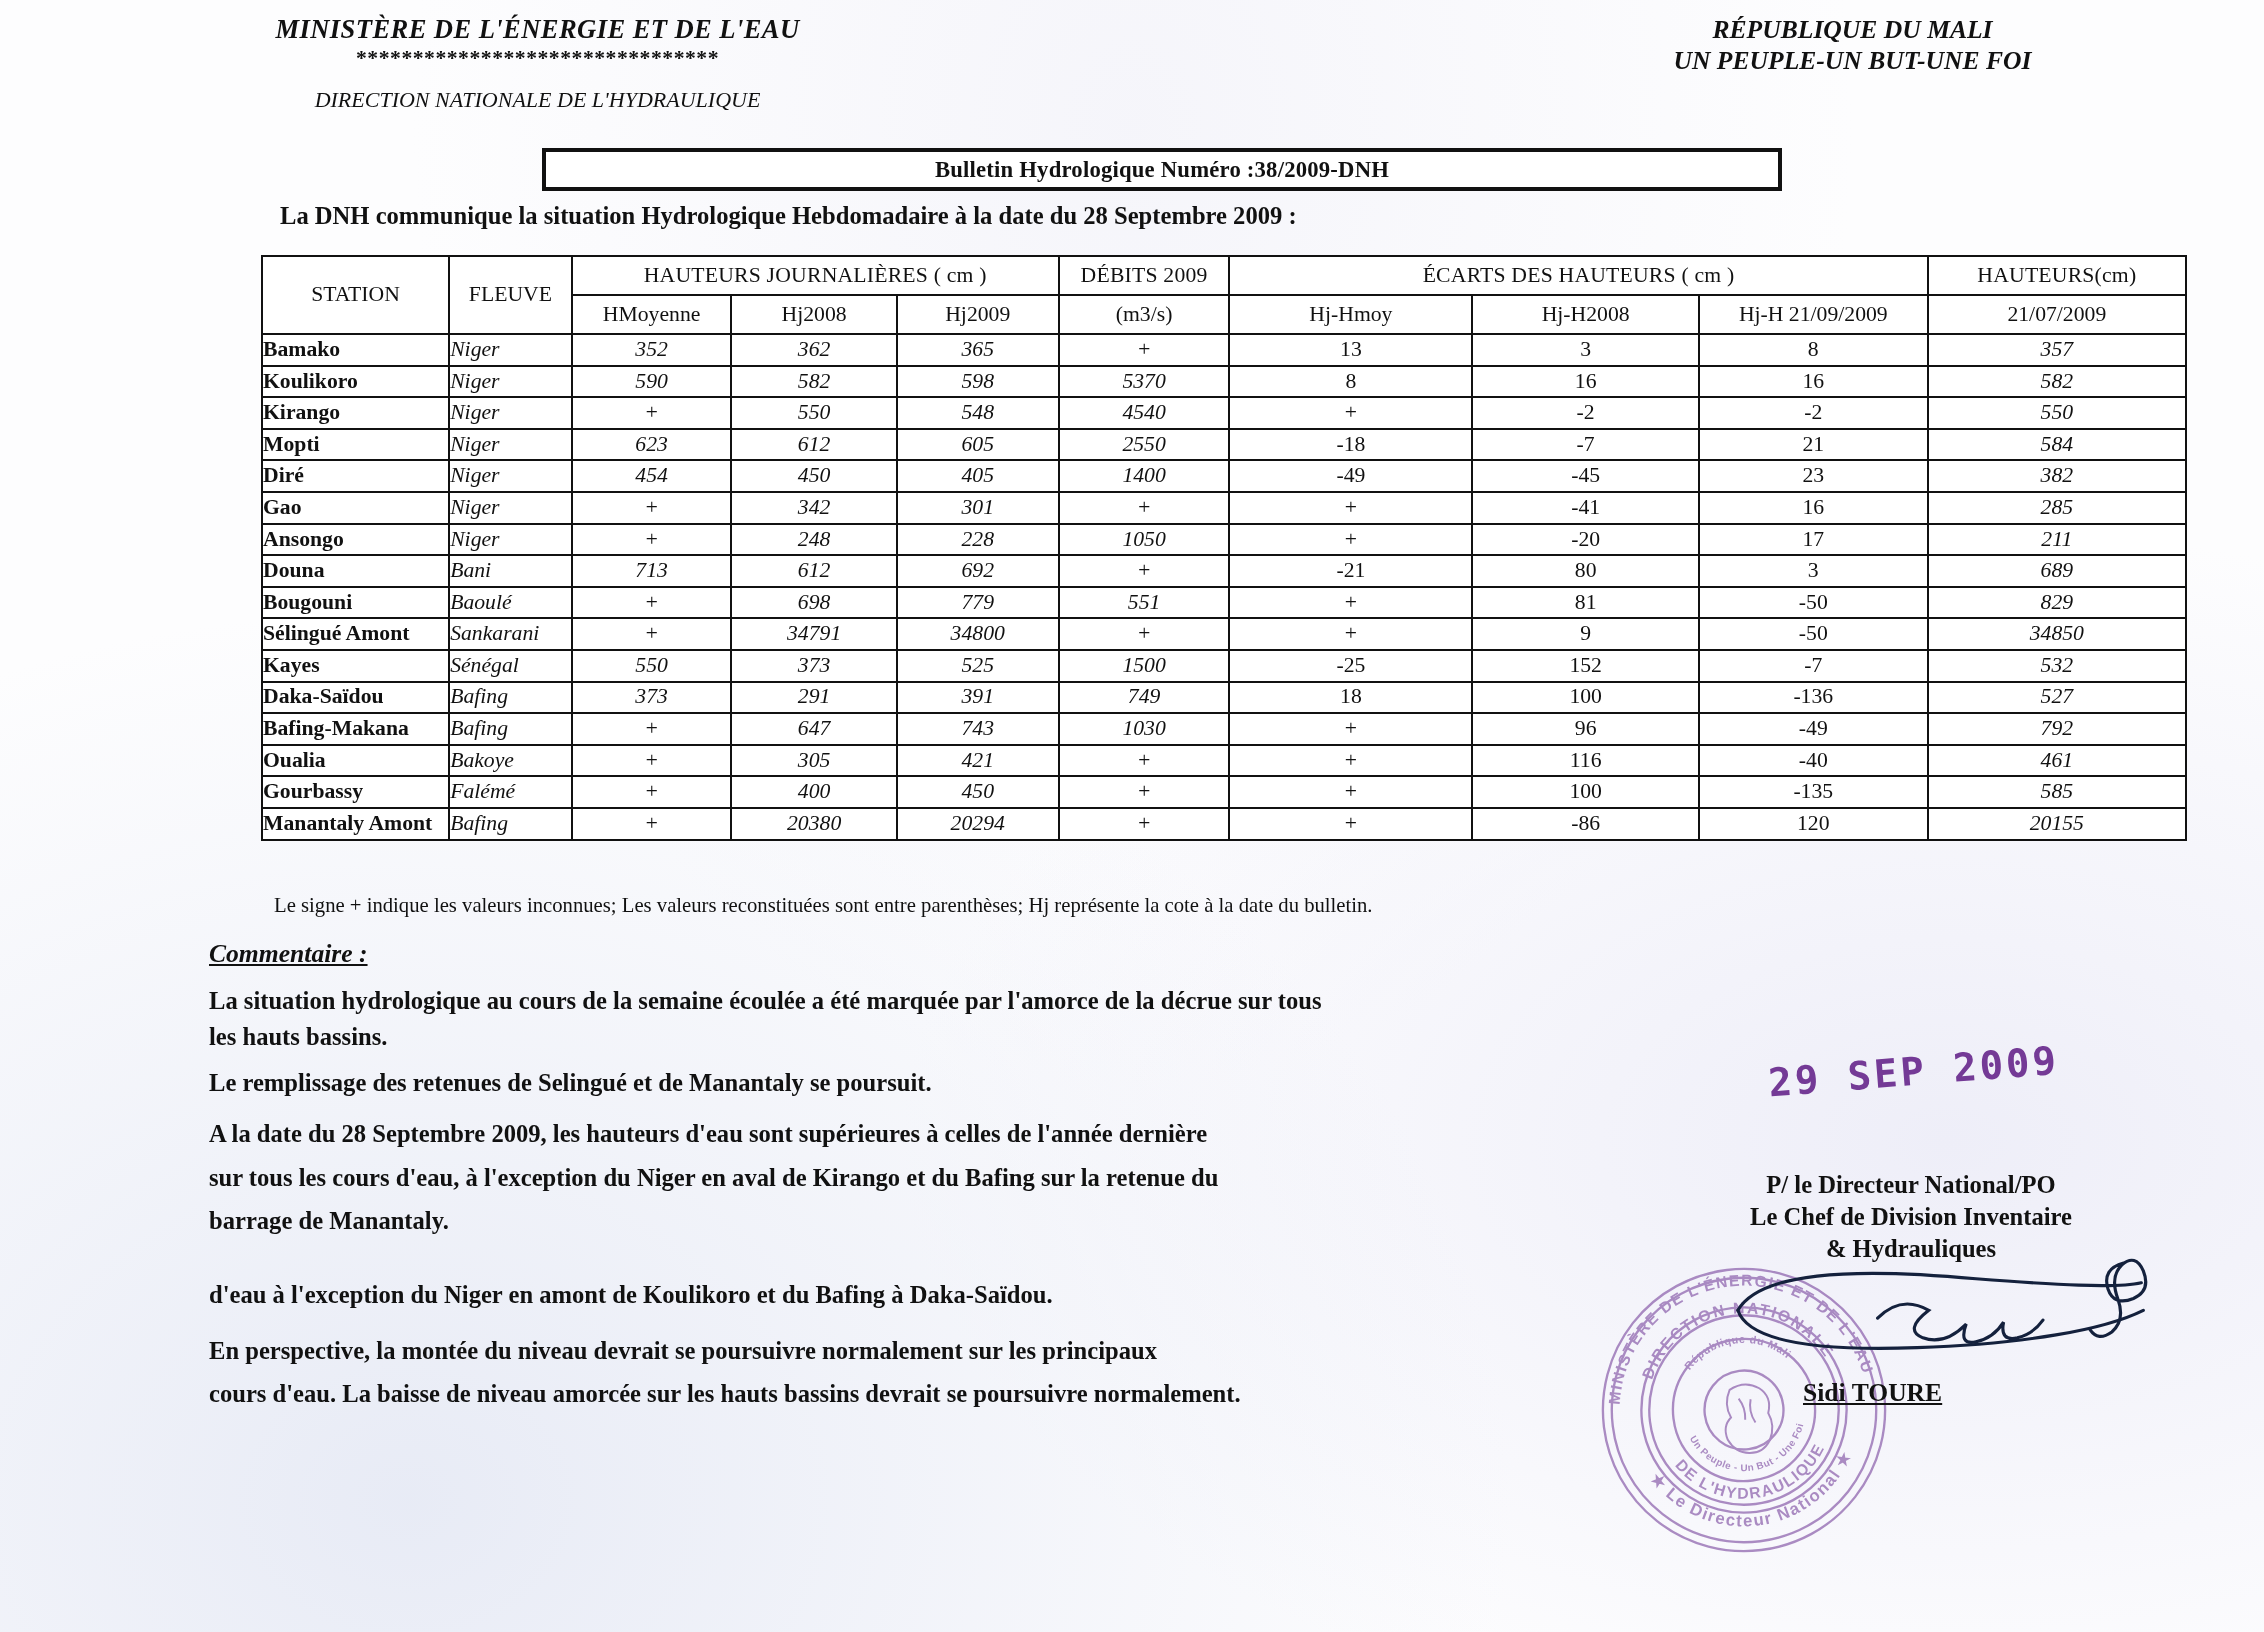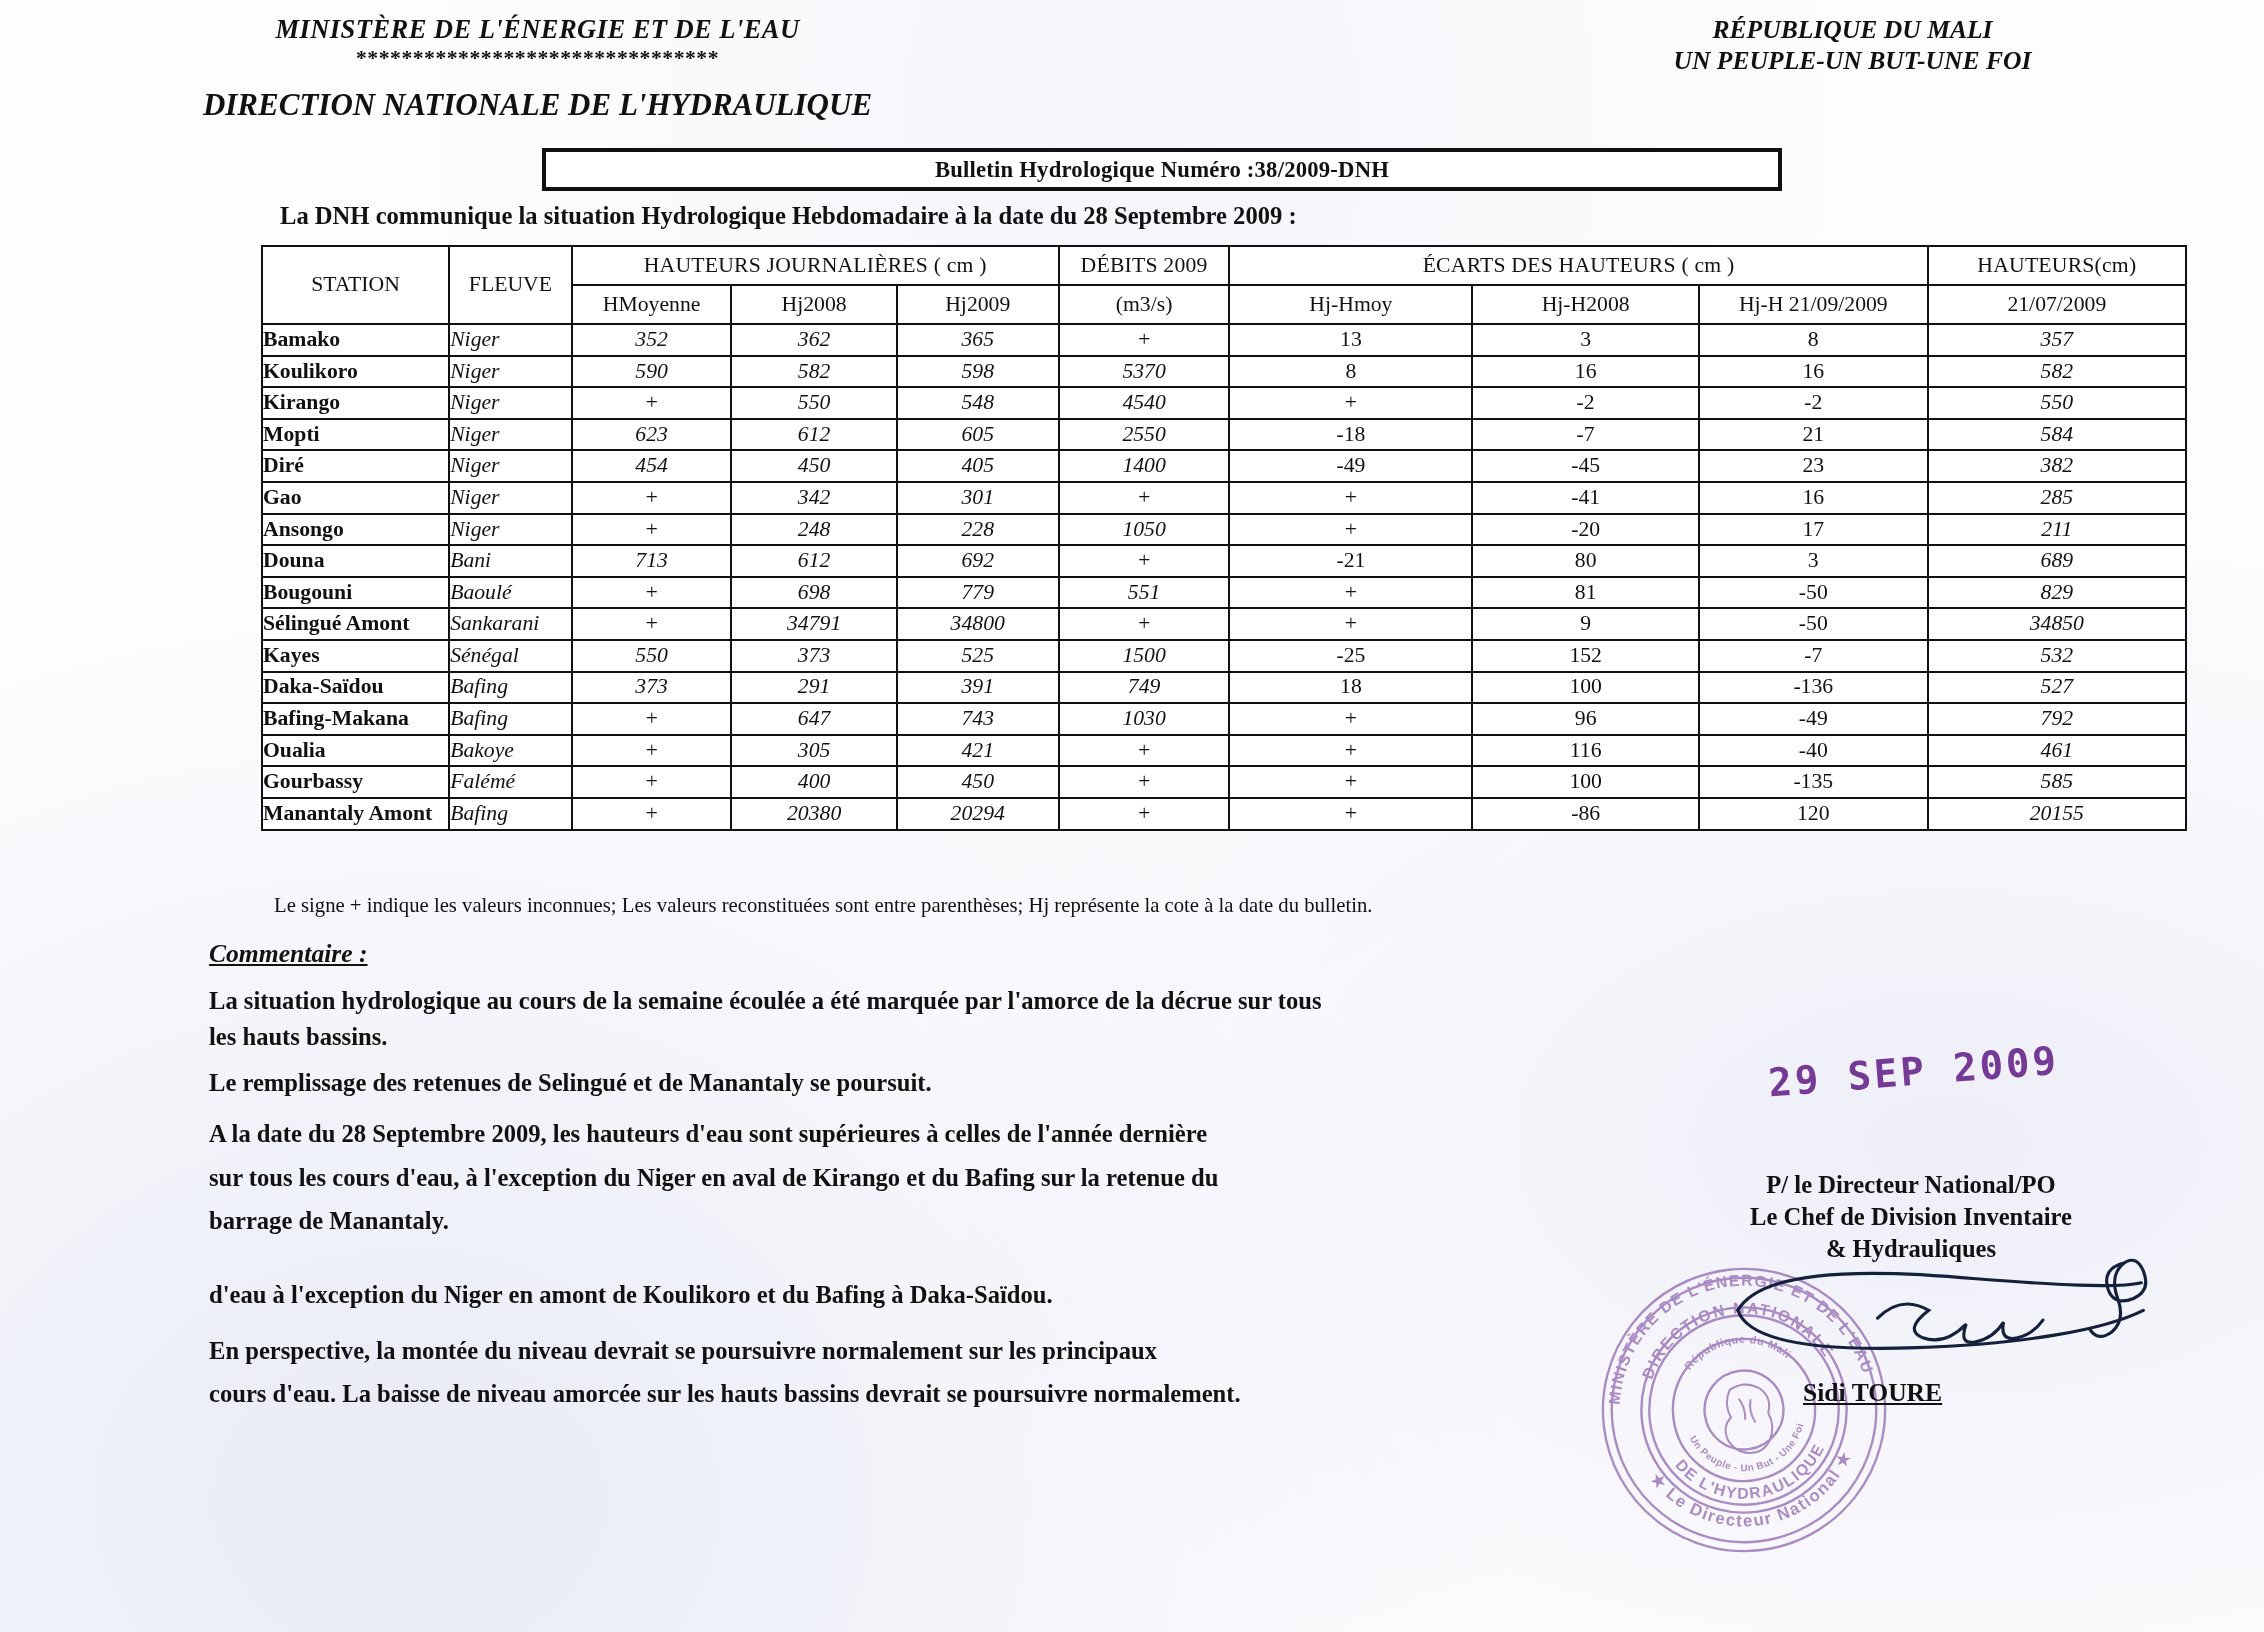--- a/index.html
+++ b/index.html
@@ -36,22 +36,22 @@
     font-weight: bold; font-style: italic;
     font-size: 26.6px; letter-spacing: 0.4px;
     white-space: nowrap;
   }
   .hdr-left .stars {
     font-weight: bold; font-size: 21.7px;
     letter-spacing: 0.5px; margin-top: 1px;
     white-space: nowrap;
   }
   .hdr-left .l3 {
-    font-weight: bold; font-style: italic;
-    font-size: 31px; margin-top: 16.7px;
+    font-weight: normal; font-style: italic;
+    font-size: 22px; margin-top: 16.7px;
     white-space: nowrap;
   }
   .hdr-right {
     position: absolute;
     left: 1478px; top: 13.8px;
     width: 749px;
     text-align: center;
     font-weight: bold; font-style: italic;
     font-size: 25.6px; line-height: 1.22;
   }
@@ -74,21 +74,21 @@
   .intro {
     position: absolute;
     left: 280px; top: 202px;
     font-weight: bold; font-size: 24.6px;
     white-space: nowrap;
   }
 
   
   .tbl-wrap {
     position: absolute;
-    left: 261px; top: 245px;
+    left: 261px; top: 255px;
     width: 1926px;
   }
   table.main {
     border-collapse: collapse;
     width: 100%;
     table-layout: fixed;
     background: #fff;
   }
   table.main th, table.main td {
     border: 2px solid #111;

